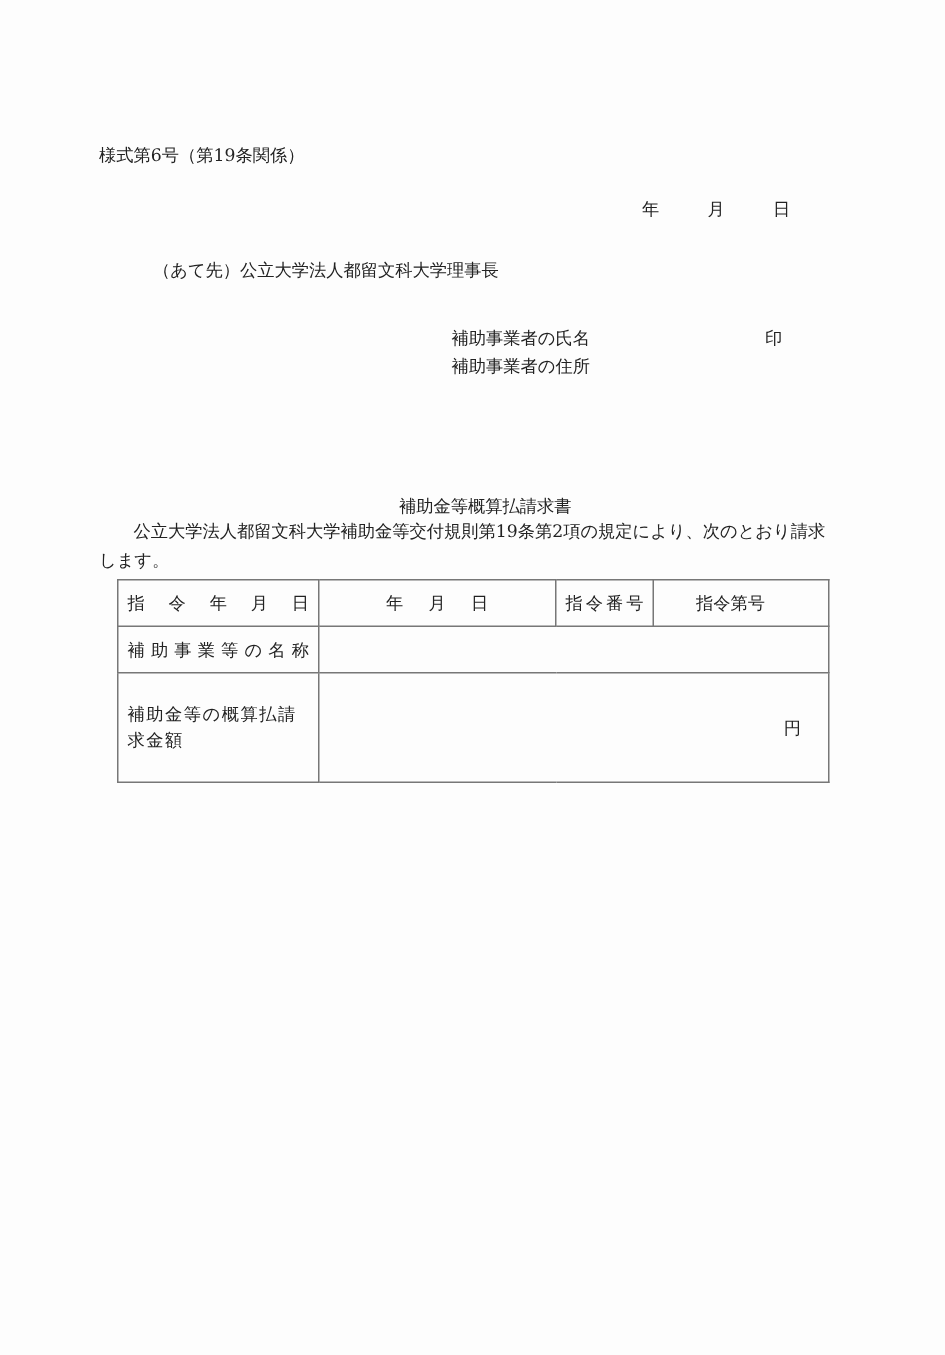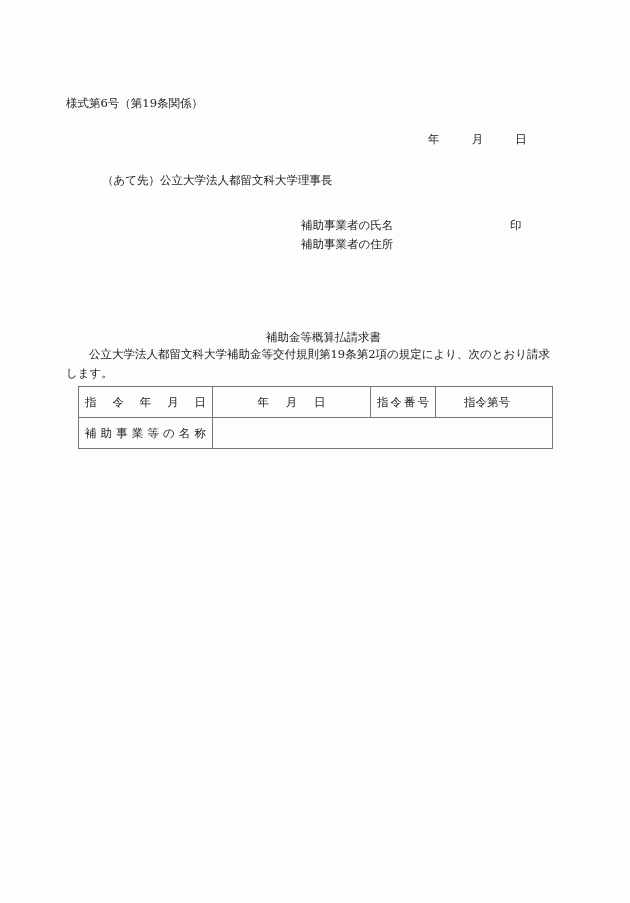--- a/index.html
+++ b/index.html
@@ -124,14 +124,21 @@
         <span>事</span>
         <span>業</span>
         <span>等</span>
         <span>の</span>
         <span>名</span>
         <span>称</span>
       </div>
     </td>
     <td colspan="3"></td>
   </tr>
+  <tr class="r3">
+    <td class="label-wrap">補助金等の概算払請求金額</td>
+    <td colspan="3" class="yen">
+      <span></span>
+      <span>円</span>
+    </td>
+  </tr>
 </tbody>
   </table>
 
 </body></html>

